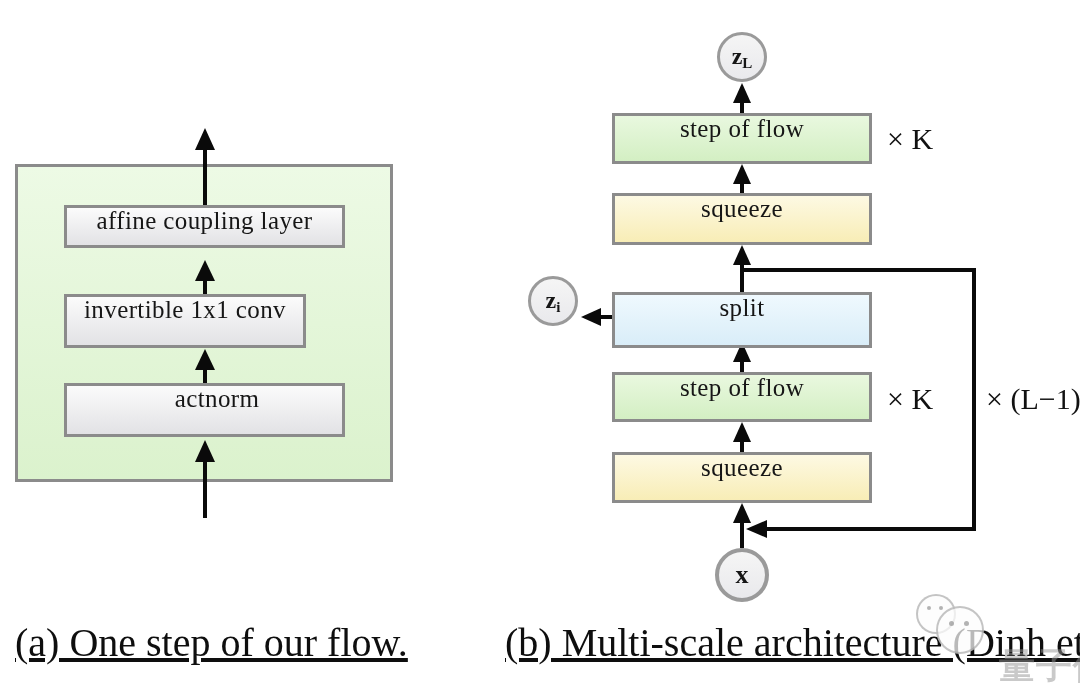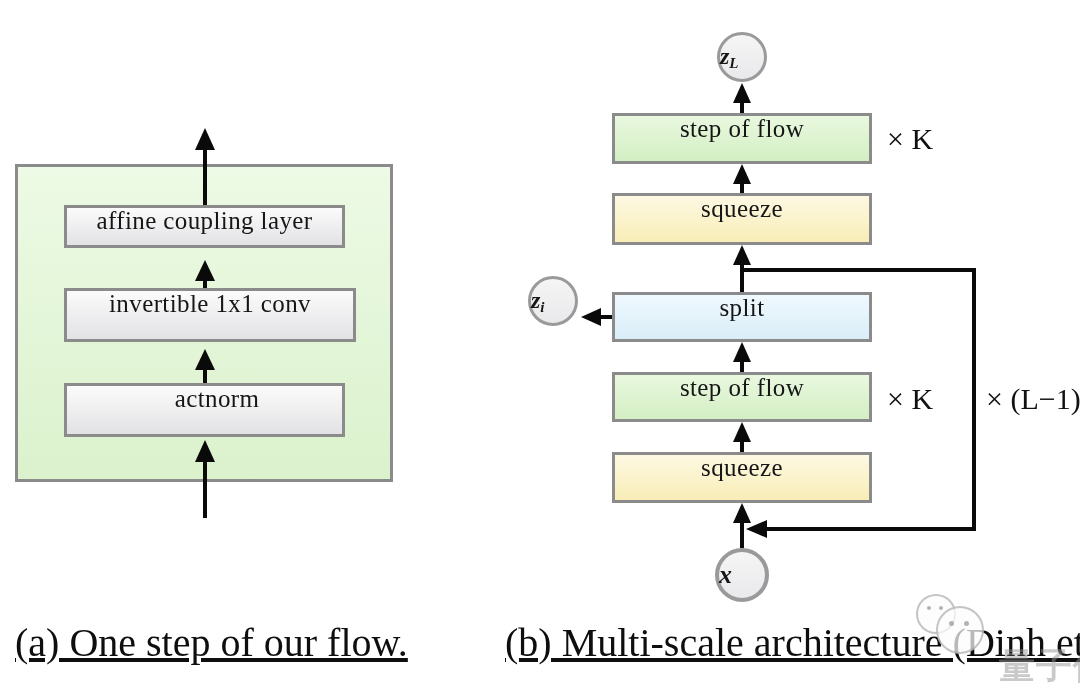--- a/index.html
+++ b/index.html
@@ -10,21 +10,21 @@
   .wires{position:absolute;left:0;top:0;z-index:2;}
   .box{position:absolute;box-sizing:border-box;border:3px solid #8b8b8b;display:flex;
        align-items:flex-start;justify-content:center;z-index:3;}
   .boxlabel{font-size:25px;line-height:1;color:#161616;letter-spacing:.4px;}
   .graybox{background:linear-gradient(180deg,#fbfbfb 0%,#e2e2e5 100%);}
   .greenbox{background:linear-gradient(180deg,#e9f8df 0%,#d3efc3 100%);}
   .yellowbox{background:linear-gradient(180deg,#fdf9e3 0%,#f8edb6 100%);}
   .bluebox{background:linear-gradient(180deg,#eff9fe 0%,#d9edf8 100%);}
   .node{position:absolute;box-sizing:border-box;border-radius:50%;border:3px solid #9a9a9a;
         background:linear-gradient(180deg,#f5f5f5 0%,#e9e9ec 100%);display:flex;align-items:center;
-        justify-content:flex-start;z-index:3;font-weight:bold;font-style:italic;}
+        justify-content:center;z-index:3;font-weight:bold;}
   .node .base{font-size:24px;font-weight:bold;}
   .node .sub{font-size:15px;font-weight:bold;vertical-align:-4px;}
   .mult{position:absolute;font-size:30px;line-height:1;z-index:3;white-space:nowrap;color:#111;}
   .caption{position:absolute;top:626px;font-size:40px;line-height:34px;
            color:#0e0e0e;z-index:3;white-space:nowrap;text-decoration:underline;}
   .wm{position:absolute;z-index:10;}
   .wm-circle{position:absolute;border-radius:50%;border:2px solid rgba(150,150,150,.55);
              background:rgba(252,252,252,.72);}
   .wm-dot{position:absolute;border-radius:50%;background:rgba(140,140,140,.65);}
   .wm-text{position:absolute;font-size:36px;font-weight:bold;letter-spacing:1px;
@@ -86,34 +86,34 @@
     </g>
     <g stroke="#0a0a0a" fill="#0a0a0a">
       <path d="M 742 270 H 974 V 529 H 766" fill="none" stroke-width="4"></path>
       <polygon points="746,529 767,520 767,538" stroke="none"></polygon>
     </g>
   </svg>
 
   <div class="box graybox" style="left:64px;top:205px;width:281px;height:43px;">
     <span class="boxlabel">affine coupling layer</span>
   </div>
-  <div class="box graybox" style="left:64px;top:288px;width:292px;height:54px;">
+  <div class="box graybox" style="left:64px;top:294px;width:242px;height:54px;">
     <span class="boxlabel">invertible 1x1 conv</span>
   </div>
   <div class="box graybox" style="left:64px;top:383px;width:281px;height:54px;padding-left:25px;">
     <span class="boxlabel">actnorm</span>
   </div>
 
   <div class="box greenbox" style="left:612px;top:113px;width:260px;height:51px;">
     <span class="boxlabel">step of flow</span>
   </div>
   <div class="box yellowbox" style="left:612px;top:193px;width:260px;height:52px;">
     <span class="boxlabel">squeeze</span>
   </div>
-  <div class="box bluebox" style="left:612px;top:292px;width:260px;height:50px;">
+  <div class="box bluebox" style="left:612px;top:292px;width:260px;height:56px;">
     <span class="boxlabel">split</span>
   </div>
   <div class="box greenbox" style="left:612px;top:372px;width:260px;height:50px;">
     <span class="boxlabel">step of flow</span>
   </div>
   <div class="box yellowbox" style="left:612px;top:452px;width:260px;height:51px;">
     <span class="boxlabel">squeeze</span>
   </div>
 
   <div class="mult" style="left:887px;top:124px;">× K</div>

